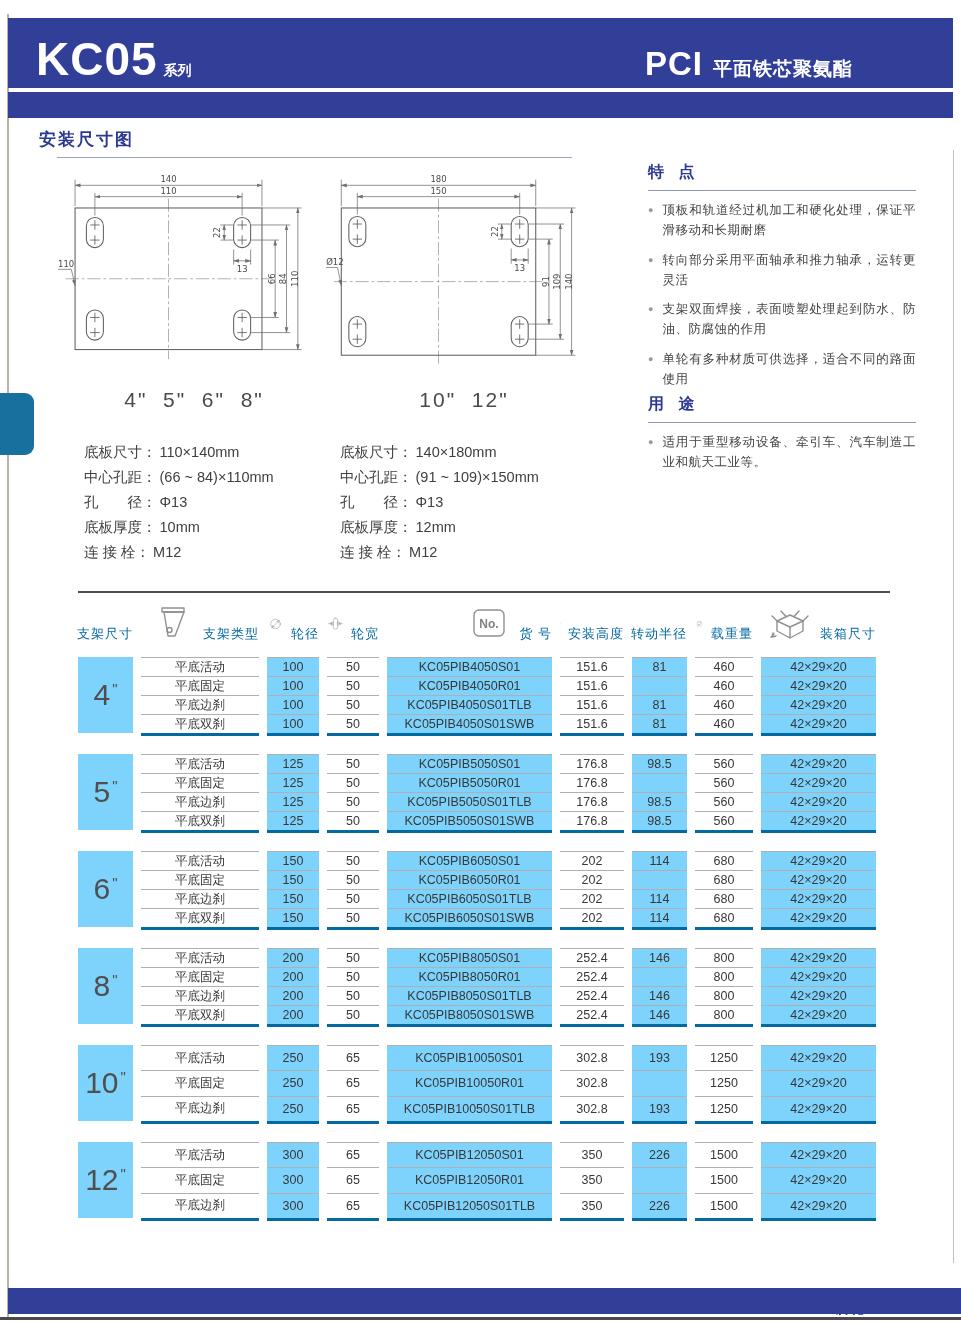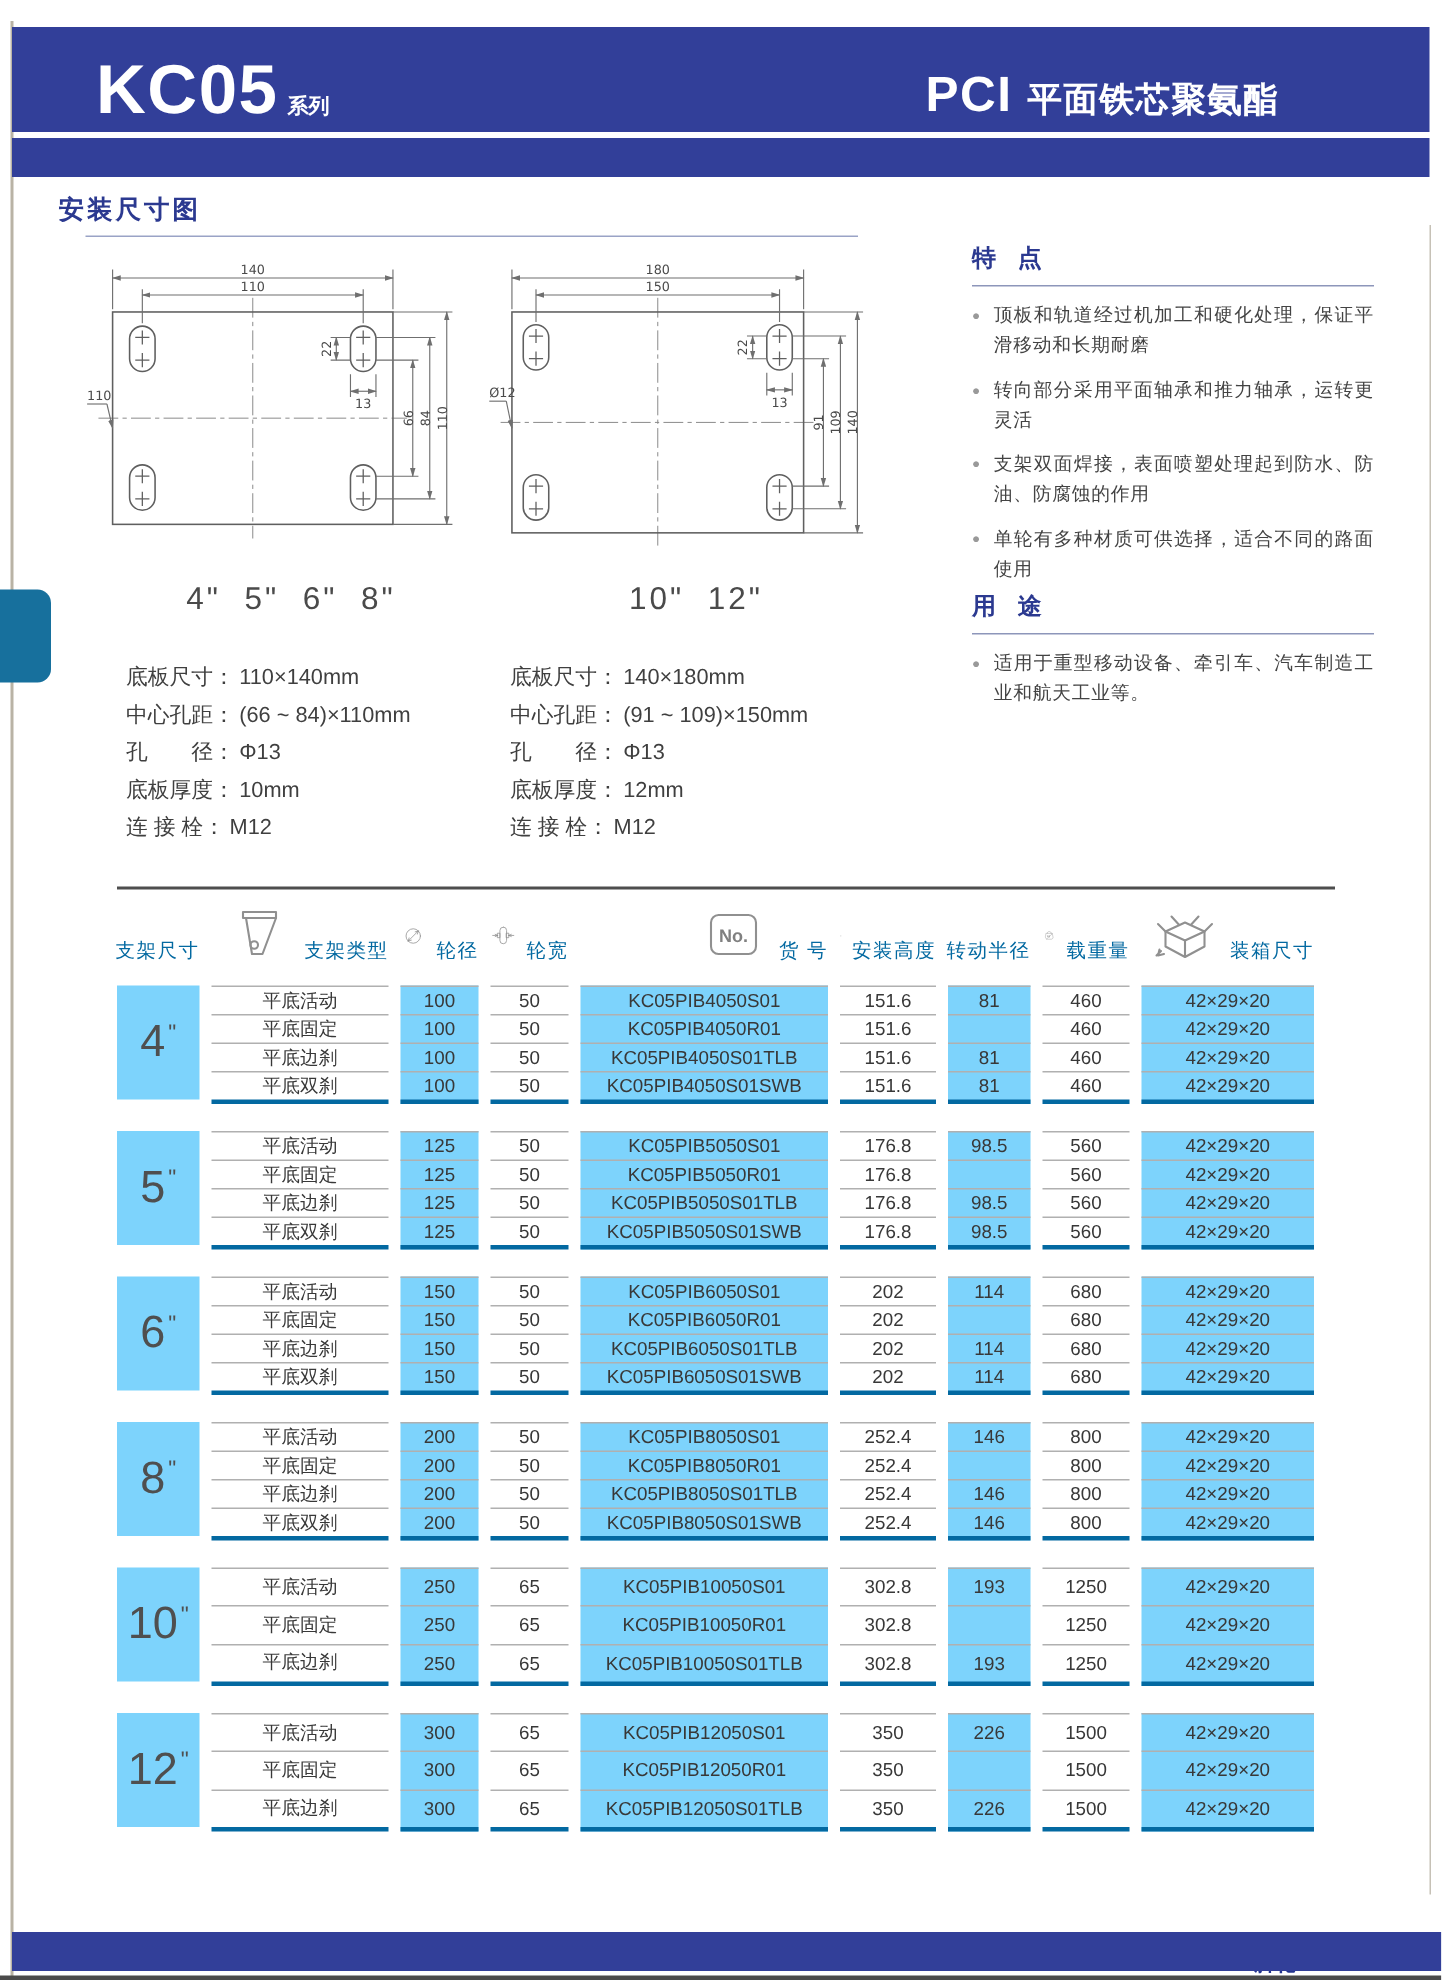--- a/index.html
+++ b/index.html
@@ -4,26 +4,26 @@
 <style>
   html,body{margin:0;padding:0;background:#fff;}
   body{font-family:"Liberation Sans","DejaVu Sans",sans-serif;}
   .page{position:relative;width:961px;height:1323px;background:#ffffff;overflow:hidden;}
   .edge-left{position:absolute;left:7px;top:14px;bottom:4px;width:2px;background:#b9b3a5;}
   .edge-right{position:absolute;right:7px;top:150px;bottom:60px;width:1px;background:#c6c1b6;}
 
   
   .hdr-main{position:absolute;left:8px;right:8px;top:18px;height:70px;background:#323f99;display:flex;align-items:flex-end;padding:0 0 6px 0;box-sizing:border-box;}
   .hdr-band{position:absolute;left:8px;right:8px;top:92px;height:26px;background:#323f99;}
-  .series-wrap{display:flex;align-items:baseline;margin-left:56px;justify-content:center;}
+  .series-wrap{display:flex;align-items:baseline;margin-left:28px;justify-content:center;}
   .series{color:#fff;font-size:46px;font-weight:bold;letter-spacing:1px;line-height:1;}
   .series-suffix{color:#fff;font-size:14px;font-weight:bold;margin-left:6px;}
   .prod-wrap{margin-left:auto;margin-right:100px;display:flex;align-items:baseline;margin-top:10px;}
   .prod-code{color:#fff;font-size:33px;font-weight:bold;letter-spacing:1px;line-height:1;}
-  .prod-name{color:#fff;font-size:23px;font-weight:bold;margin-left:10px;letter-spacing:1px;}
+  .prod-name{color:#fff;font-size:19px;font-weight:bold;margin-left:10px;letter-spacing:1px;}
 
   
   .sec-title{position:absolute;left:39px;top:128px;font-size:17px;font-weight:bold;color:#2b3990;letter-spacing:2px;}
   .sec-underline{position:absolute;left:57px;top:157px;width:515px;height:1px;background:#9aa3c6;}
 
   
   .drawing{position:absolute;}
   .drawing.left{left:56px;top:174px;}
   .drawing.right{left:326px;top:174px;}
   .dim-text{fill:#4a4a4a;font-size:9px;font-family:"DejaVu Sans",sans-serif;}

